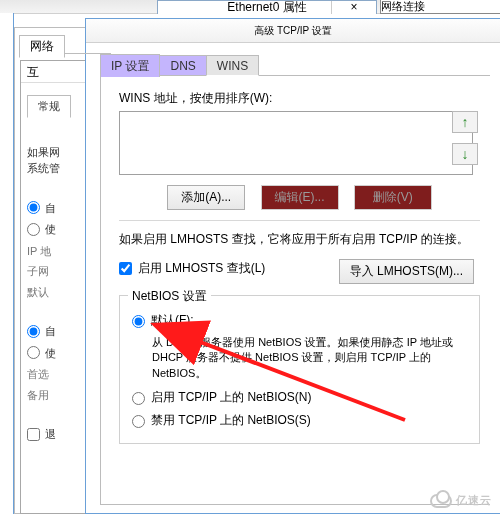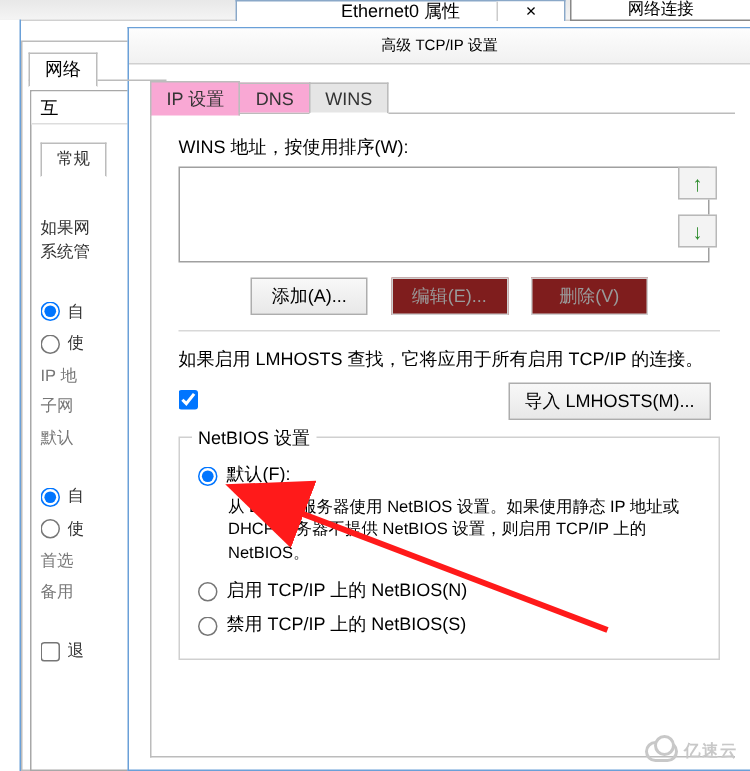--- a/index.html
+++ b/index.html
@@ -39,21 +39,20 @@
   .win-x {
     position:absolute; right:0; top:0; width:45px; height:13px;
     background:#fff; border-left:1px solid #ccc;
     text-align:center; line-height:12px;
   }
   
   .bg-topright {
     position:absolute; left:380px; top:0; width:120px; height:14px;
     border:1px solid #888; border-top:none; border-right:none;
     background:#fff;
-    text-align:center;
     font-size:11px;
     line-height:13px;
   }
   
   .win-net {
     position:absolute;
     left:14px; top:27px; width:78px; bottom:0;
     border:1px solid #bcbcbc;
     background:#fff;
   }
@@ -114,21 +113,21 @@
     font-size:10px;
     line-height:24px;
   }
   .adv-body { padding:10px 10px 10px 14px; }
   .adv-tabs { position:relative; height:22px; }
   .adv-tab {
     display:inline-block;
     border:1px solid #bcbcbc;
     border-bottom:none;
     padding:3px 10px 2px;
-    background:#f9a8d4;
+    background:#c4b5fd;
     font-size:12px;
     margin-right:-1px;
     position:relative; top:1px;
     color:#333;
   }
   .adv-tab.active { background:#e5e5e5; border-bottom:1px solid #fff; z-index:3; }
   .adv-panel {
     border:1px solid #bcbcbc;
     border-right:none;
     padding:14px 10px 10px 18px;
@@ -298,20 +297,21 @@
       </div>
       <div class="btnrow">
         <span class="btn">添加(A)...</span>
         <span class="btn disabled">编辑(E)...</span>
         <span class="btn disabled">删除(V)</span>
       </div>
       <hr class="divider">
       <div class="note">如果启用 LMHOSTS 查找，它将应用于所有启用 TCP/IP 的连接。</div>
       <div class="chk-row">
         <input type="checkbox" checked="" style="">
+        <span>启用 LMHOSTS 查找(L)</span>
       </div>
       <div class="import-btn-wrap">
         <span class="btn" style="min-width:130px">导入 LMHOSTS(M)...</span>
       </div>
       <div style="clear:both"></div>
 
       <div class="group">
         <span class="group-title">NetBIOS 设置</span>
         <div class="opt">
           <input type="radio" name="nb" checked="" style="">

